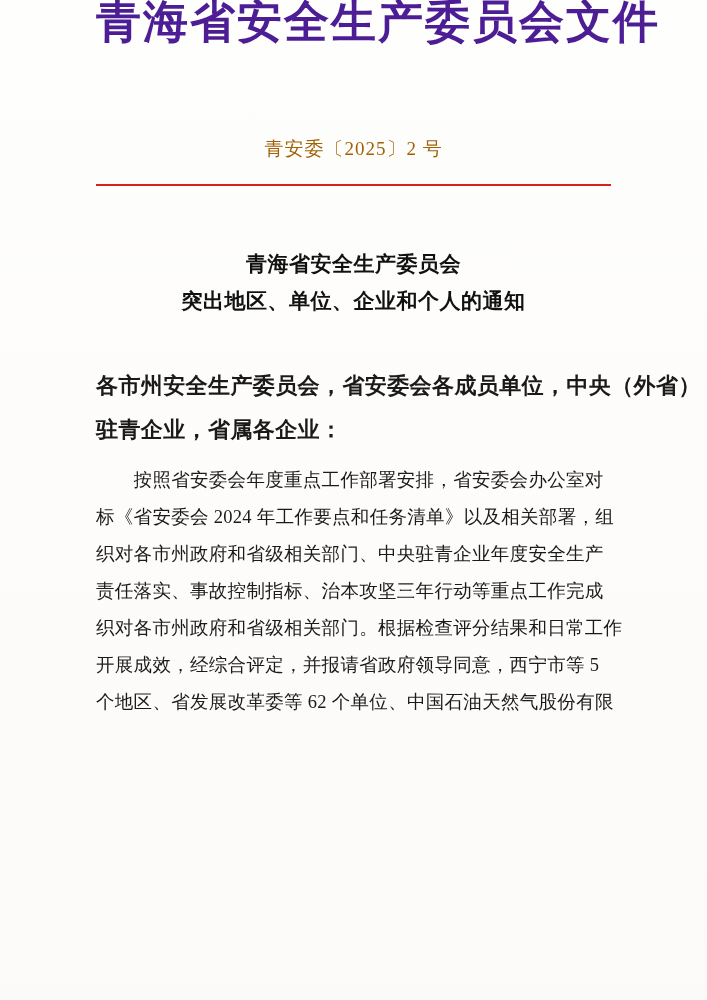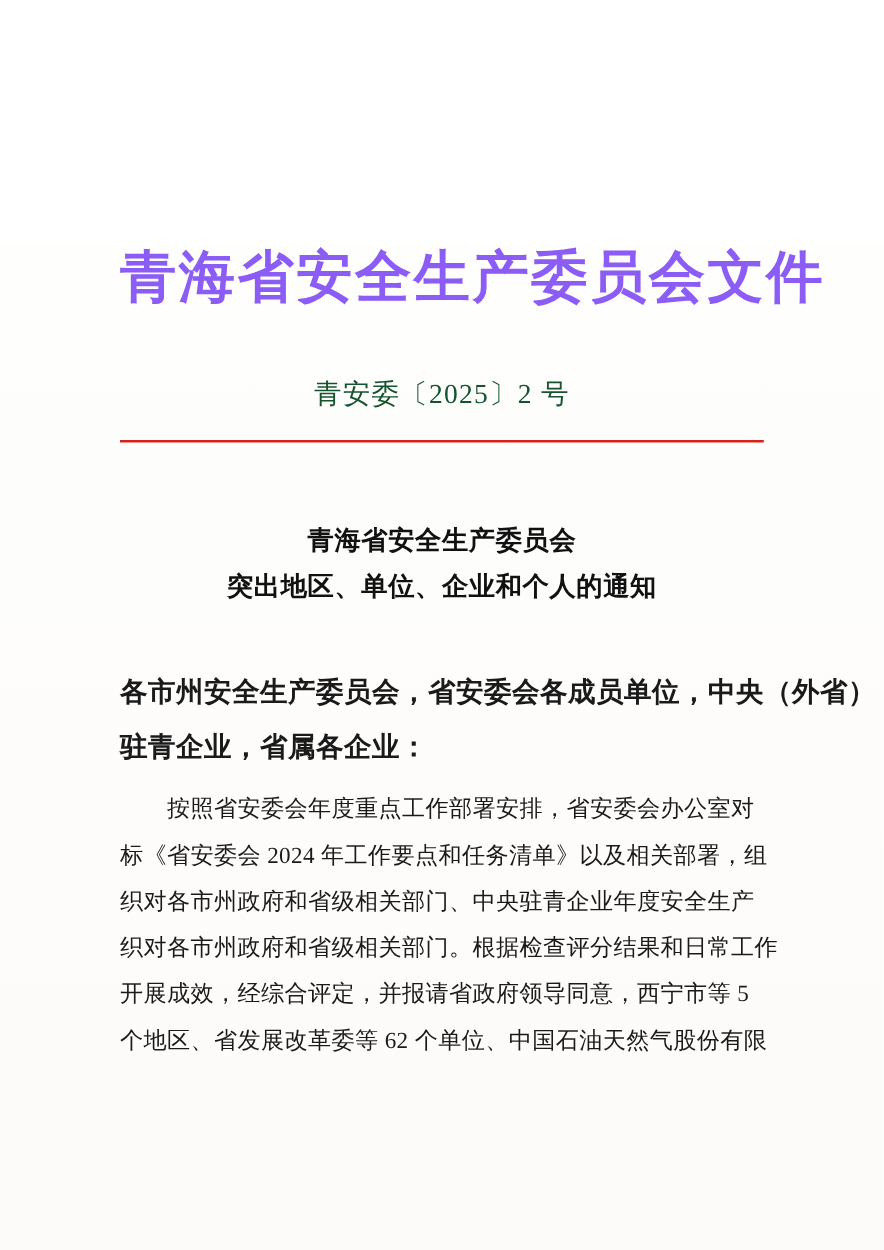--- a/index.html
+++ b/index.html
@@ -26,36 +26,35 @@
     position: absolute;
     inset: 0;
     background: linear-gradient(180deg, #fefefc 0%, #fdfcfa 55%, #fbfaf8 100%);
     pointer-events: none;
   }
   .content {
     position: relative;
     padding: 0 96px;
   }
   .doc-title {
-    margin-top: 196px;
     text-align: center;
-    color: #8b5cf6;
-    font-family: Liberation Sans, sans-serif;
+    color: #4c1d95;
+    font-family: Liberation Mono, monospace;
     font-weight: bold;
     font-size: 45px;
     letter-spacing: 2px;
     line-height: 1.15;
     white-space: nowrap;
   }
   .doc-number {
-    margin-top: 52px;
+    margin-top: 84px;
     text-align: center;
-    font-size: 22px;
+    font-size: 19px;
     letter-spacing: 1px;
-    color: #14532d;
+    color: #a16207;
   }
   .red-rule {
     margin: 22px 0 0 0;
     height: 2.5px;
     background: #d4231b;
     width: 100%;
   }
   .heading {
     margin-top: 60px;
     text-align: center;
@@ -113,20 +112,21 @@
 
     <div class="salutation">
       <div>各市州安全生产委员会，省安委会各成员单位，中央（外省）</div>
       <div>驻青企业，省属各企业：</div>
     </div>
 
     <div class="body-text">
       <p class="line">　　按照省安委会年度重点工作部署安排，省安委会办公室对</p>
       <p class="line">标《省安委会 2024 年工作要点和任务清单》以及相关部署，组</p>
       <p class="line">织对各市州政府和省级相关部门、中央驻青企业年度安全生产</p>
+      <p class="line">责任落实、事故控制指标、治本攻坚三年行动等重点工作完成</p>
       <p class="line">织对各市州政府和省级相关部门。根据检查评分结果和日常工作</p>
       <p class="line">开展成效，经综合评定，并报请省政府领导同意，西宁市等 5</p>
       <p class="line">个地区、省发展改革委等 62 个单位、中国石油天然气股份有限</p>
     </div>
 
   </div>
 
 </div>
 
 </body></html>

